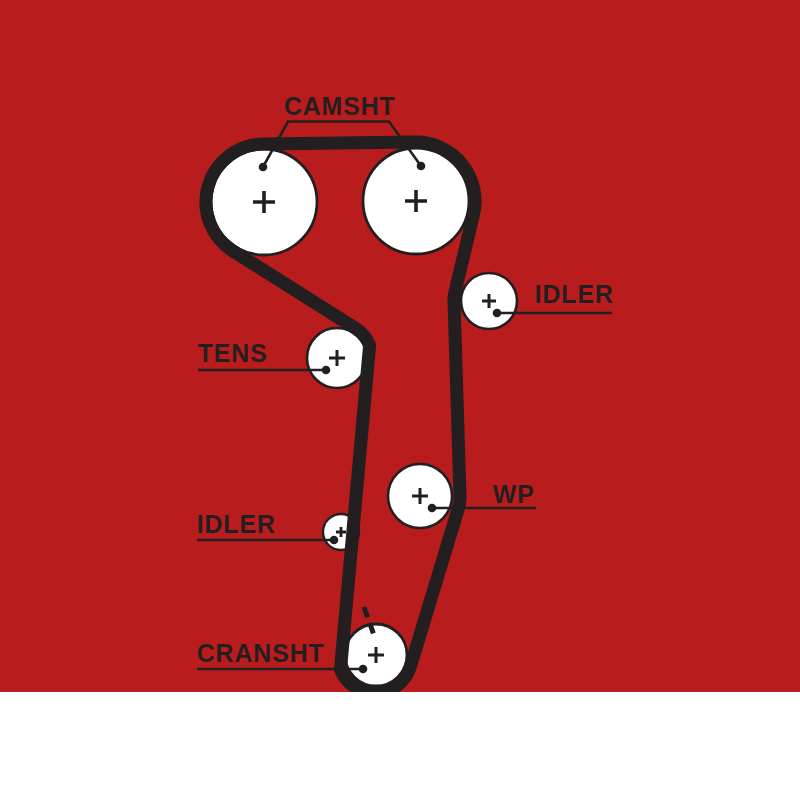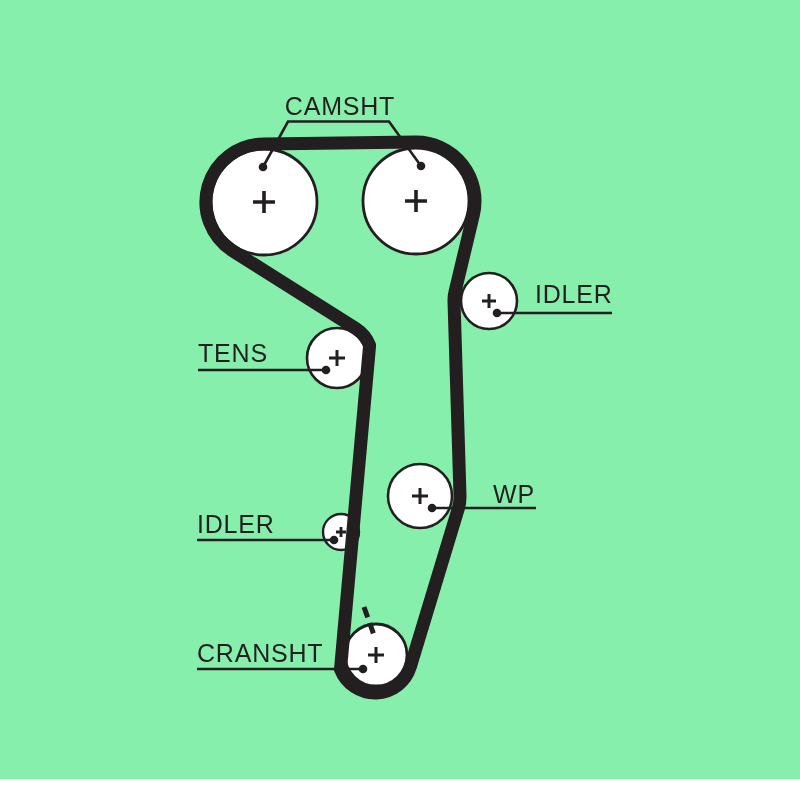--- a/index.html
+++ b/index.html
@@ -1,21 +1,22 @@
 <!DOCTYPE html>
 <html style="--ink: #231f20;"><head>
 <meta charset="utf-8">
 <style>
   :root { --ink: #231f20; }
   html, body { margin: 0; padding: 0; background: #ffffff; }
   .stage {
     position: relative;
-    width: 800px; height: 779px;
-    background: #86efac;
+    width: 800px; height: 692px;
+    background: #b91c1c;
     overflow: hidden;
+    font-weight: bold;
   }
   svg { position: absolute; left: 0; top: 0; width: 800px; height: 800px; }
   .pulley { fill: #ffffff; stroke: var(--ink); }
   .belt   { fill: none; stroke: var(--ink); stroke-linejoin: round; stroke-linecap: butt; }
   .plus   { fill: none; stroke: var(--ink); stroke-linecap: butt; }
   .leader { fill: none; stroke: var(--ink); stroke-width: 2.6; stroke-linejoin: miter; }
   .dot    { fill: var(--ink); stroke: none; }
   .timing-mark { stroke: var(--ink); fill: none; stroke-linecap: butt; }
   .label {
     font-family: "Liberation Sans", sans-serif;

